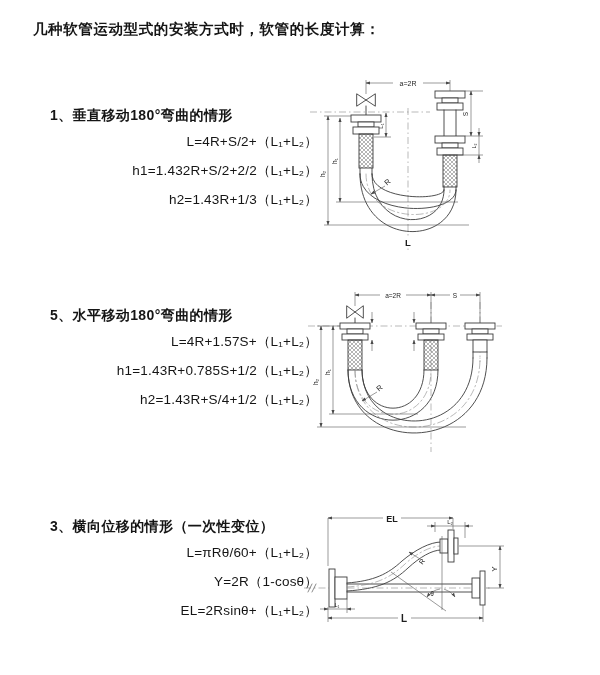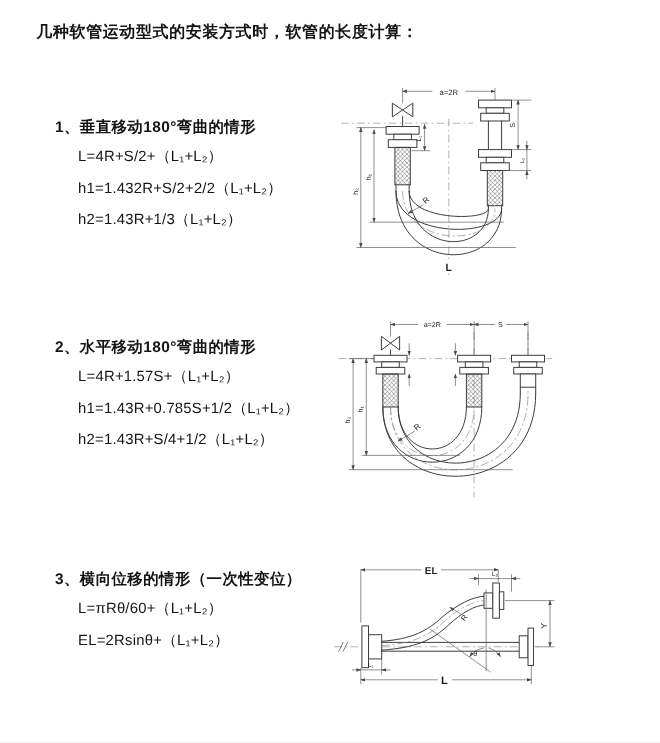--- a/index.html
+++ b/index.html
@@ -7,21 +7,21 @@
     position:relative;width:600px;height:675px;background:#ffffff;
     font-family:"Liberation Sans","DejaVu Sans",sans-serif;color:#151515;
     overflow:hidden;
   }
   .doc-title{
     position:absolute;left:33px;top:20px;font-size:14.5px;font-weight:700;
     letter-spacing:0.6px;white-space:nowrap;text-align:right;
   }
   .section-text{position:absolute;left:50px;width:268px;}
   .sec-heading{font-size:14px;font-weight:700;letter-spacing:0.4px;line-height:18px;margin:0 0 10px 0;white-space:nowrap;}
-  .formula{font-size:13.5px;font-weight:500;line-height:16px;margin:0 0 13px 21px;white-space:nowrap;letter-spacing:0.2px;}
+  .formula{font-size:13.5px;font-weight:500;line-height:16px;margin:0 0 13px 21px;white-space:nowrap;letter-spacing:0.2px;text-align:right;}
   svg{position:absolute;overflow:visible;}
   .obj{stroke:#3c3c3c;stroke-width:0.9;fill:none;stroke-linecap:round;}
   .obj rect{fill:#ffffff;}
   .obj rect.hatched{fill:url(#hatch);}
   .dim{stroke:#575757;stroke-width:0.6;fill:none;}
   .cl{stroke:#8a8a8a;stroke-width:0.6;fill:none;stroke-dasharray:7 3 1.5 3;}
   .lbl{font-family:"Liberation Sans","DejaVu Sans",sans-serif;fill:#1e1e1e;stroke:none;}
   .lblbg{fill:#ffffff;stroke:none;}
 </style>
 </head>
@@ -107,21 +107,21 @@
 
       <path d="M79,122 L65,130" marker-end="url(#arr)"></path>
       <text class="lbl" x="83" y="120" font-size="7.5" text-anchor="middle" transform="rotate(-40 83 120)">R</text>
 
       <rect class="lblbg" x="96" y="173" width="12" height="11"></rect>
       <text class="lbl" x="102" y="182" font-size="9.5" font-weight="600" text-anchor="middle">L</text>
     </g>
   </svg>
 
   <div class="section-text" style="top:306px;">
-    <div class="sec-heading">2、水平移动180°弯曲的情形</div>
+    <div class="sec-heading">5、水平移动180°弯曲的情形</div>
     <div class="formula">L=4R+1.57S+（L₁+L₂）</div>
     <div class="formula">h1=1.43R+0.785S+1/2（L₁+L₂）</div>
     <div class="formula">h2=1.43R+S/4+1/2（L₁+L₂）</div>
   </div>
 
   <svg style="left:306px;top:282px;" width="282" height="186" viewBox="0 0 282 186">
     <g>
       <path class="cl" d="M125,20 V170"></path>
       <path class="cl" d="M174,20 V80"></path>
       <path class="cl" d="M2,44 H196"></path>
@@ -176,20 +176,21 @@
       <path d="M11,145 H160"></path>
 
       <path d="M71,110 L56,119" marker-end="url(#arr)"></path>
       <text class="lbl" x="75" y="108" font-size="7.5" text-anchor="middle" transform="rotate(-40 75 108)">R</text>
     </g>
   </svg>
 
   <div class="section-text" style="top:517px;">
     <div class="sec-heading">3、横向位移的情形（一次性变位）</div>
     <div class="formula">L=πRθ/60+（L₁+L₂）</div>
+    <div class="formula">Y=2R（1-cosθ）</div>
     <div class="formula">EL=2Rsinθ+（L₁+L₂）</div>
   </div>
 
   <svg style="left:296px;top:498px;" width="300" height="165" viewBox="0 0 300 165">
     <g>
       <path class="cl" d="M8,90 H196"></path>
     </g>
 
     <g class="obj">
       <path d="M12,94 L16,86 M16,94 L20,86" stroke-width="0.6"></path>

